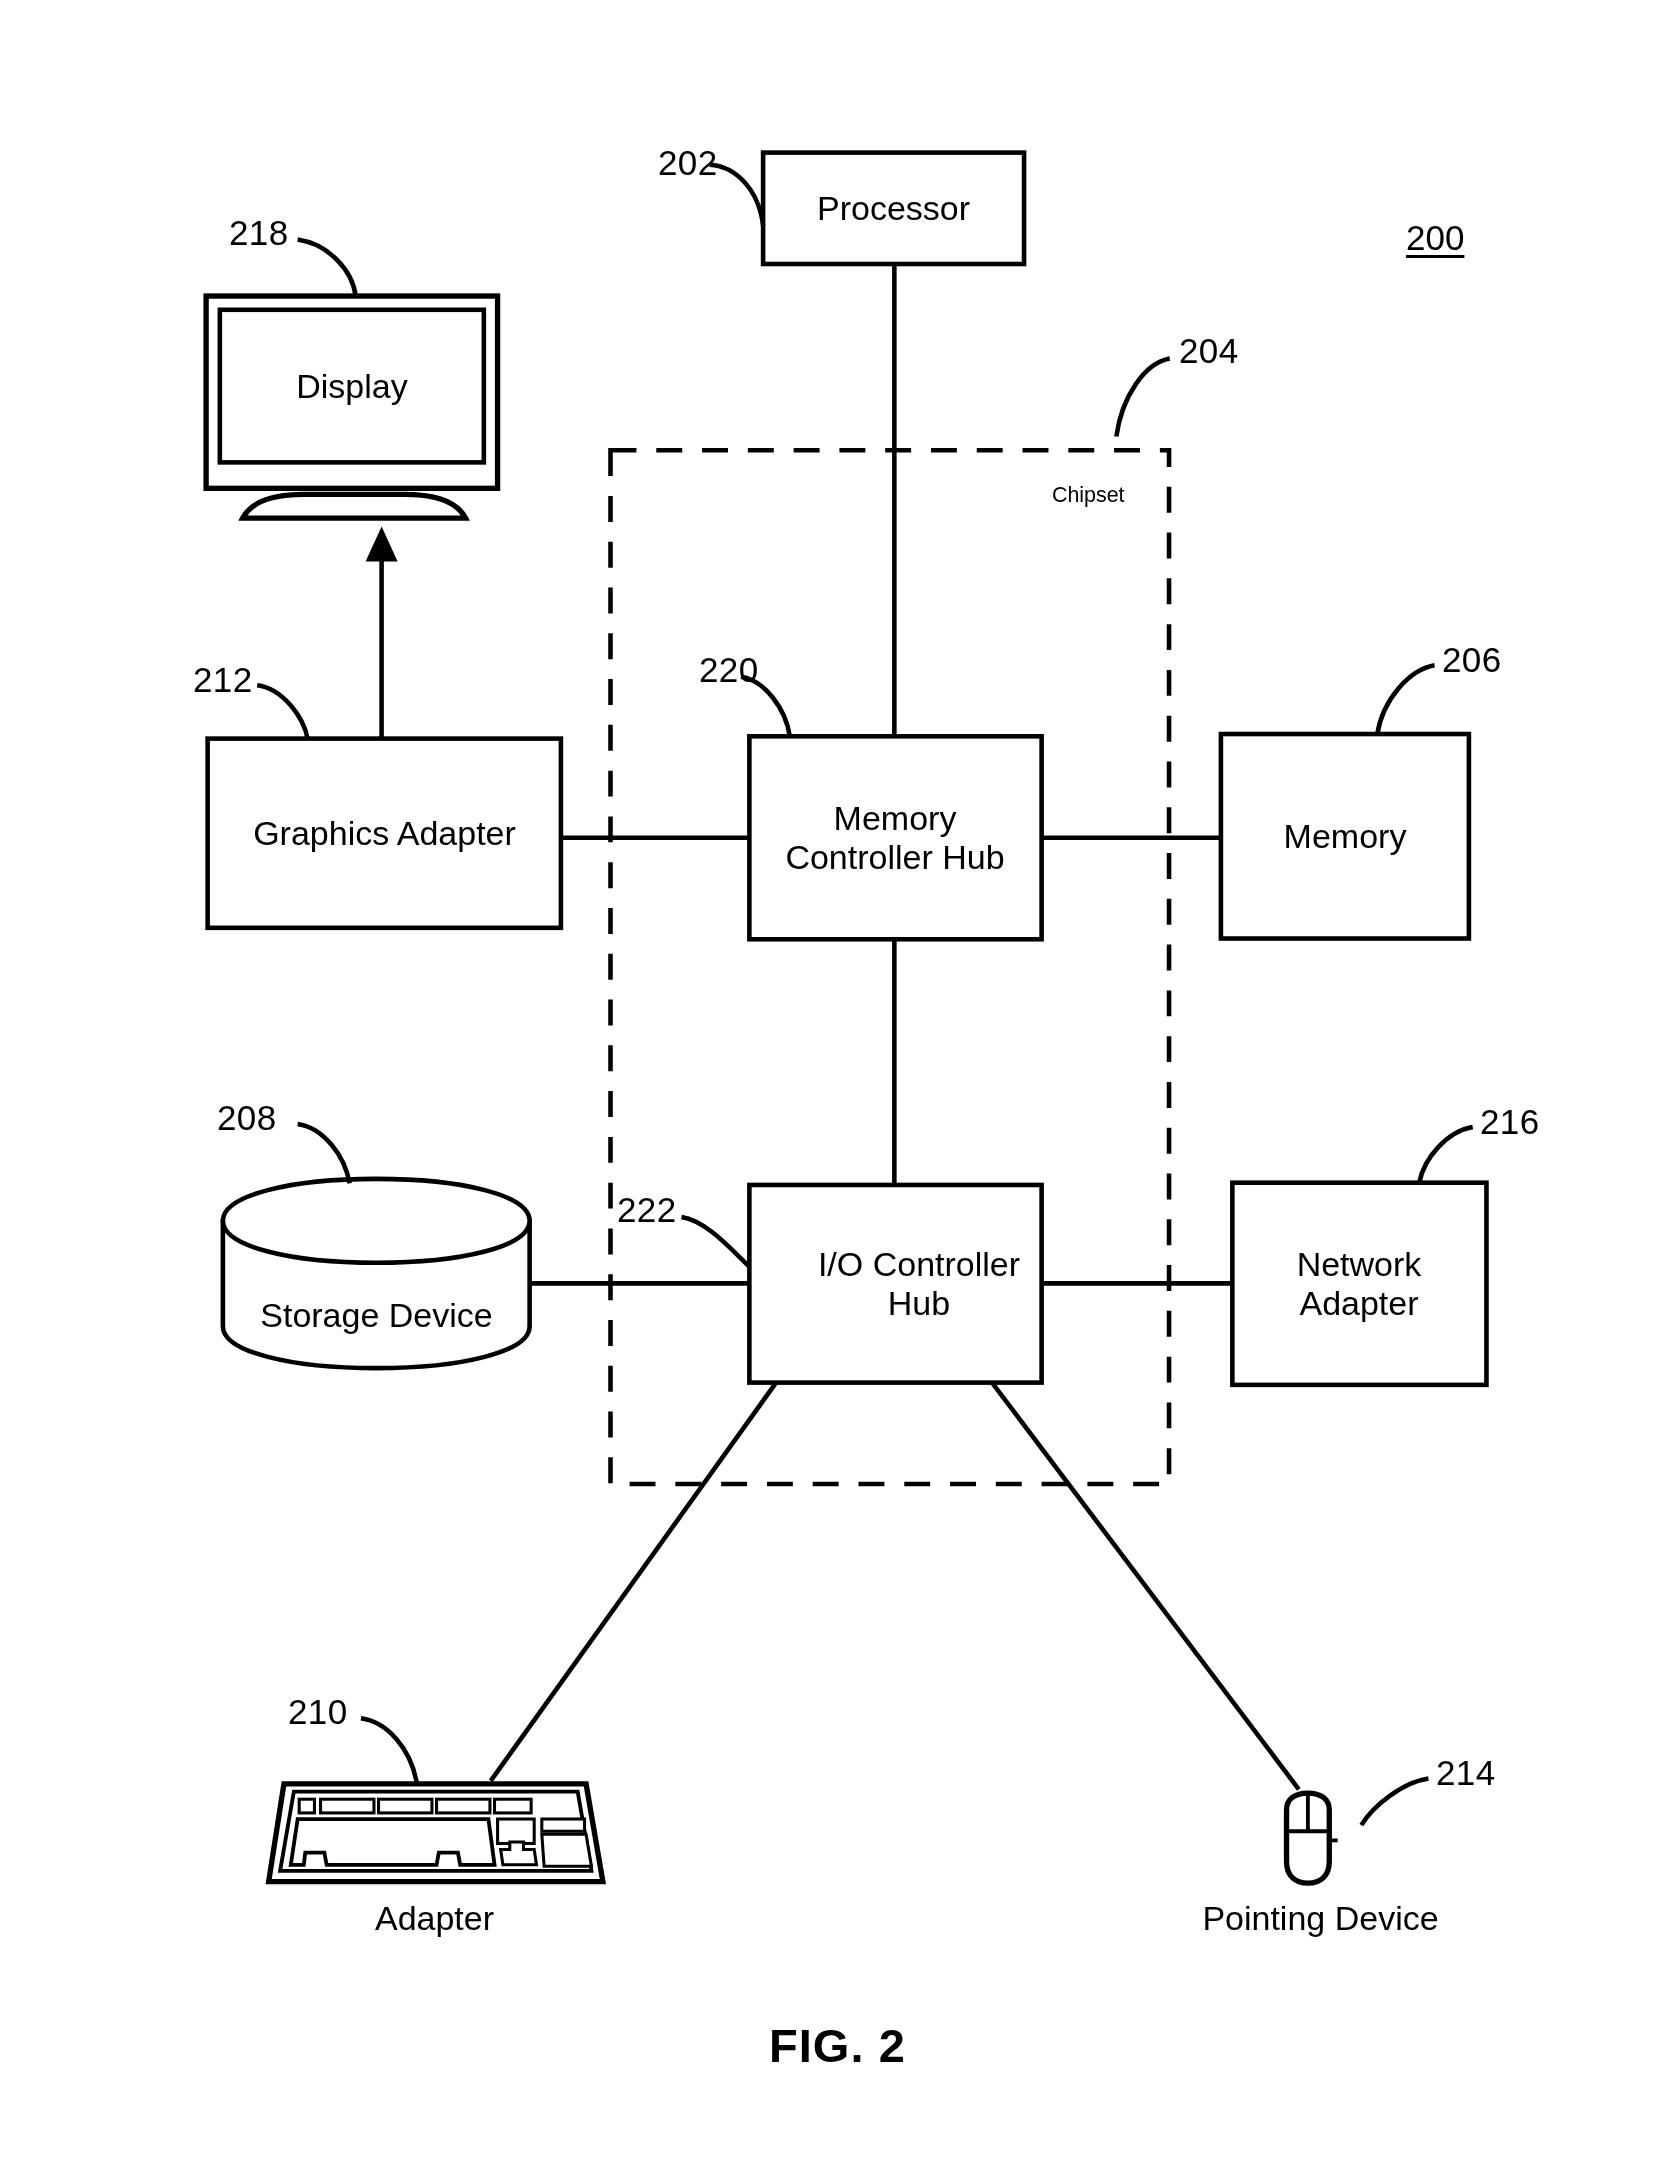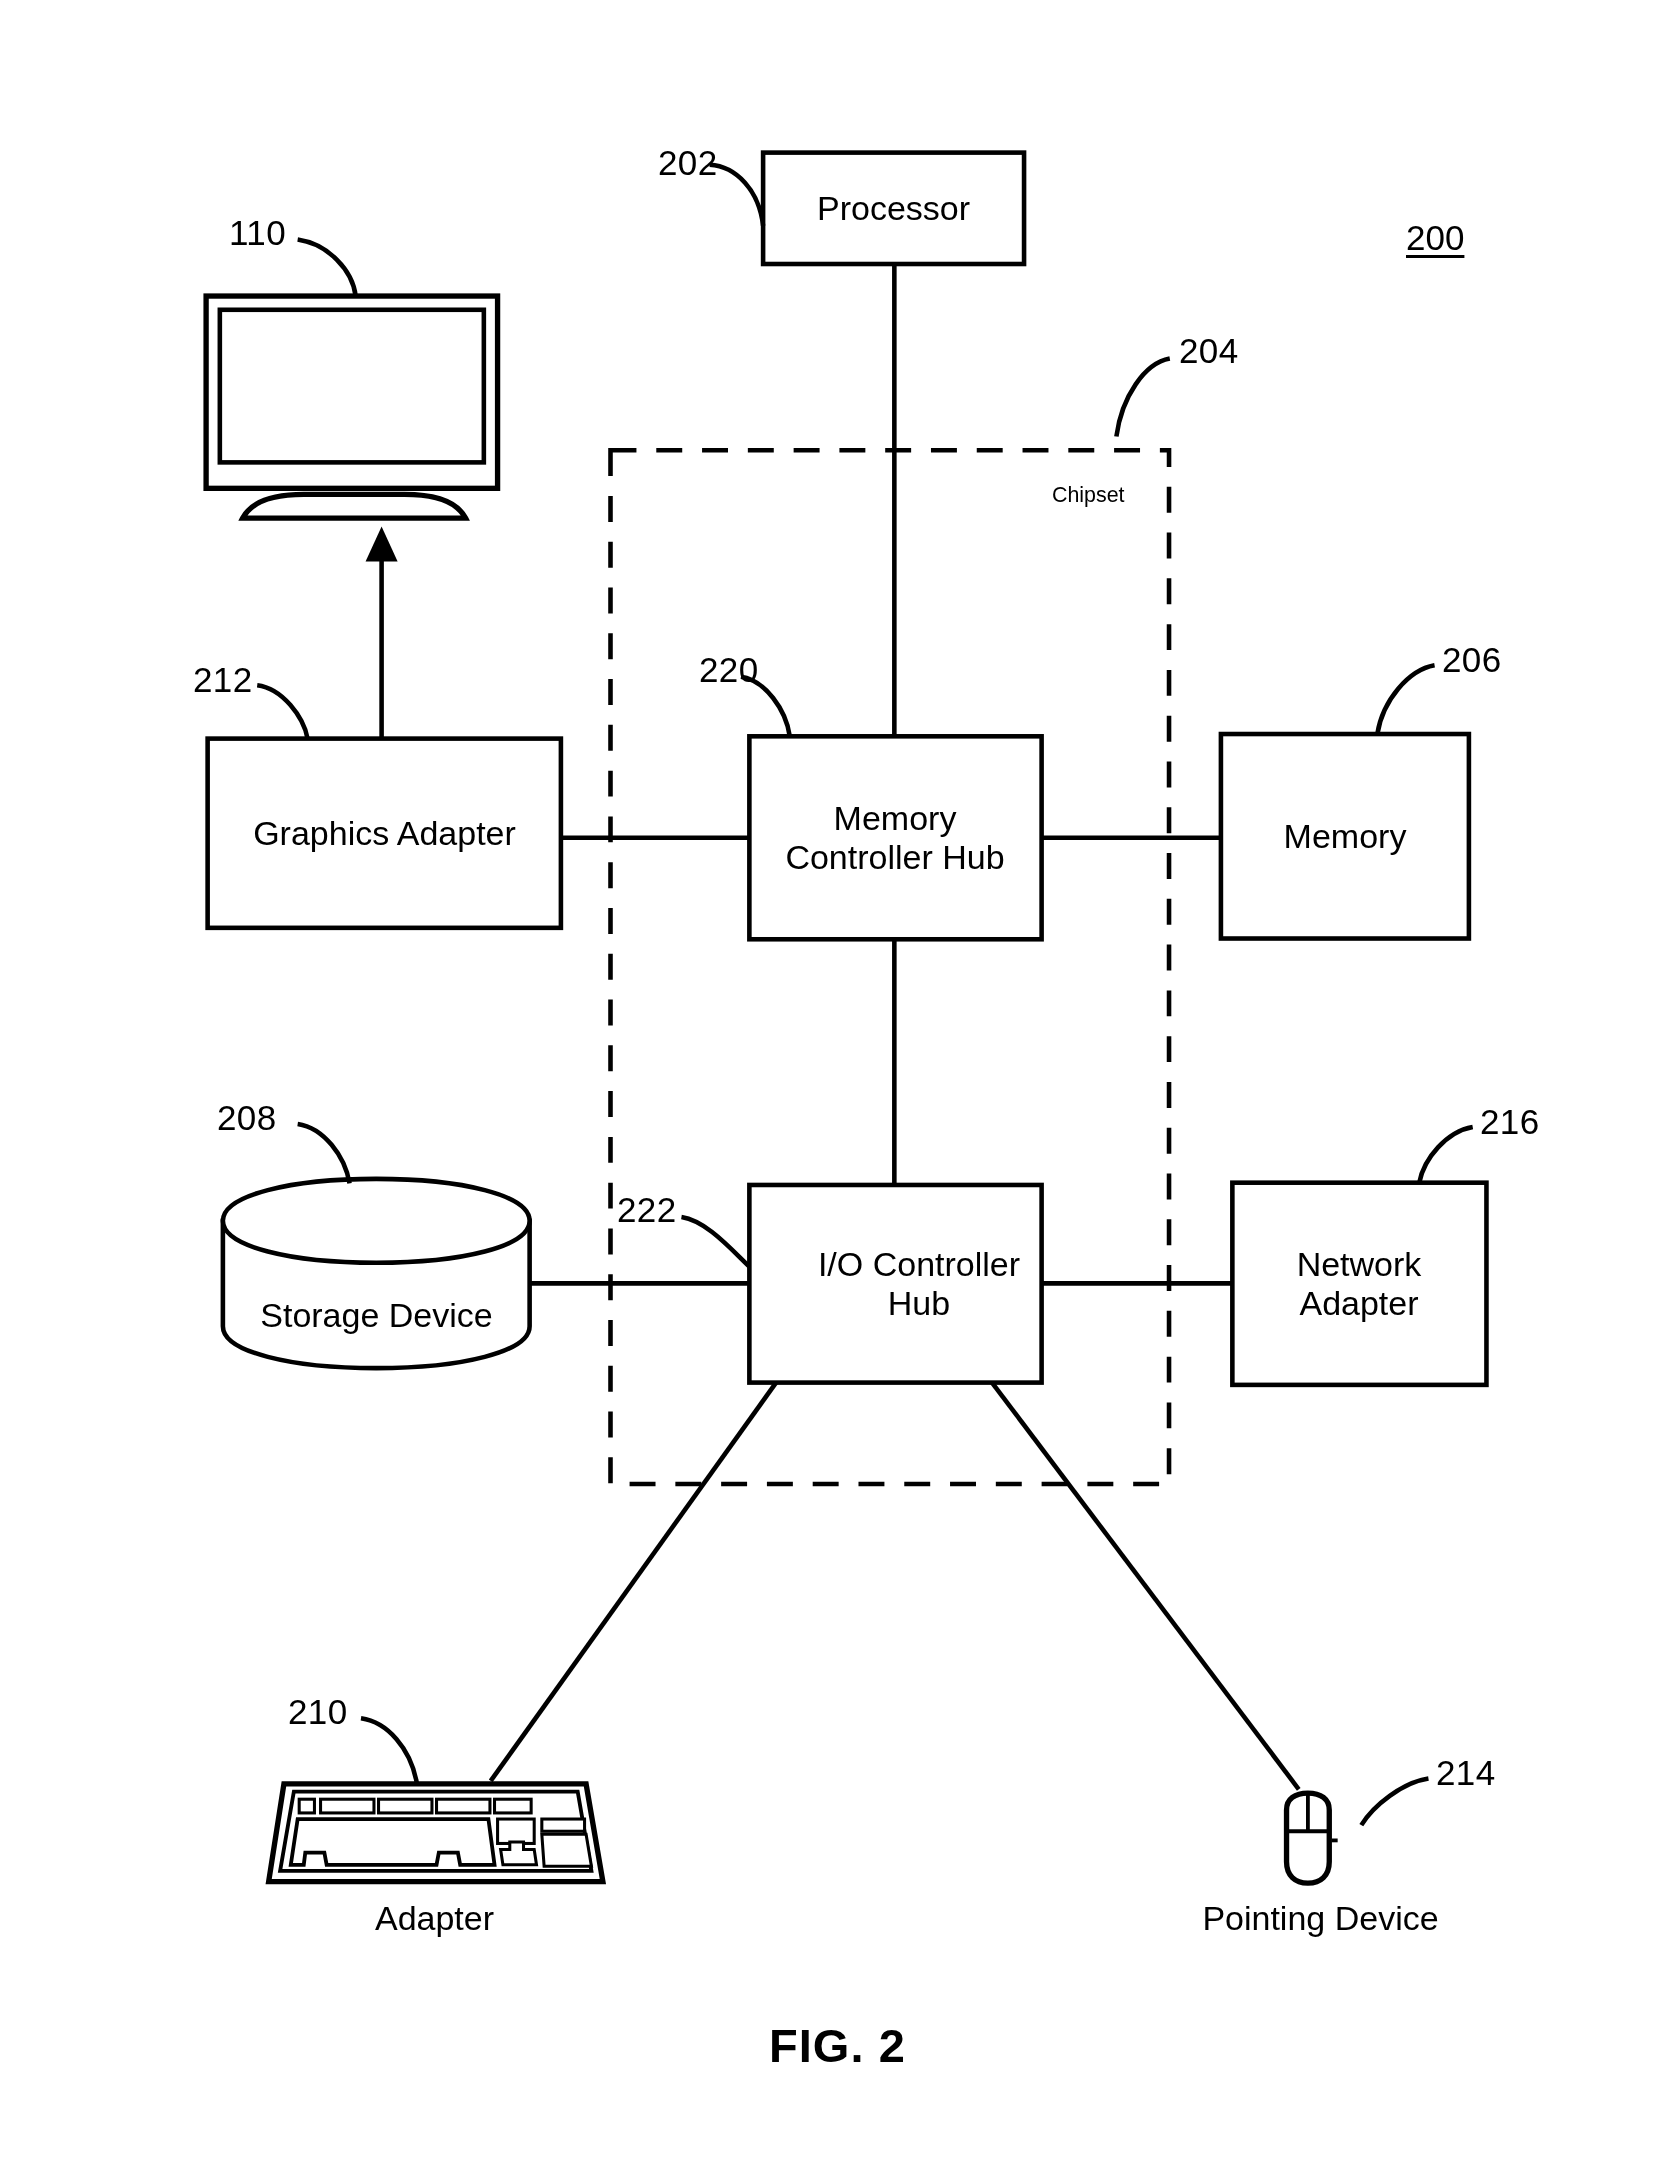--- a/index.html
+++ b/index.html
@@ -194,40 +194,41 @@
 
     </g>
   </svg>
 
   <div class="lbl figref-underline" style="left:1406px; top:217px;">200</div>
 
   <div class="lbl refnum" style="left:658px; top:142px;">202</div>
 
   <div class="lbl refnum" style="left:1179px; top:330px;">204</div>
 
-  <div class="lbl refnum" style="left:229px; top:212px;">110</div>
+  <div class="lbl refnum" style="left:229px; top:212px;">218</div>
 
   <div class="lbl refnum" style="left:193px; top:659px;">212</div>
 
   <div class="lbl refnum" style="left:675px; top:649px;margin-left:24px;">220</div>
 
   <div class="lbl refnum" style="left:1442px; top:639px;">206</div>
 
   <div class="lbl refnum" style="left:217px; top:1097px;">208</div>
 
   <div class="lbl refnum" style="left:617px; top:1189px;">222</div>
 
   <div class="lbl refnum" style="left:1480px; top:1101px;">216</div>
 
   <div class="lbl refnum" style="left:288px; top:1691px;">210</div>
 
   <div class="lbl refnum" style="left:1436px; top:1752px;">214</div>
 
   <div class="centered-block boxtext" style="left:763px; top:153px; width:261px; height:111px;">Processor</div>
 
+  <div class="centered-block boxtext" style="left:220px; top:310px; width:264px; height:153px;">Display</div>
 
   <div class="centered-block boxtext" style="left:208px; top:739px; width:353px; height:189px;">Graphics Adapter</div>
 
   <div class="centered-block boxtext" style="left:1221px; top:734px; width:248px; height:205px;">Memory</div>
 
   <div class="centered-block boxtext" style="left:223px; top:1263px; width:307px; height:105px;">Storage Device</div>
 
   <div class="centered-block" style="left:749px; top:736px; width:292px; height:203px; flex-direction:column;">
     <div class="boxtext">Memory</div>
     <div class="boxtext">Controller Hub</div>

